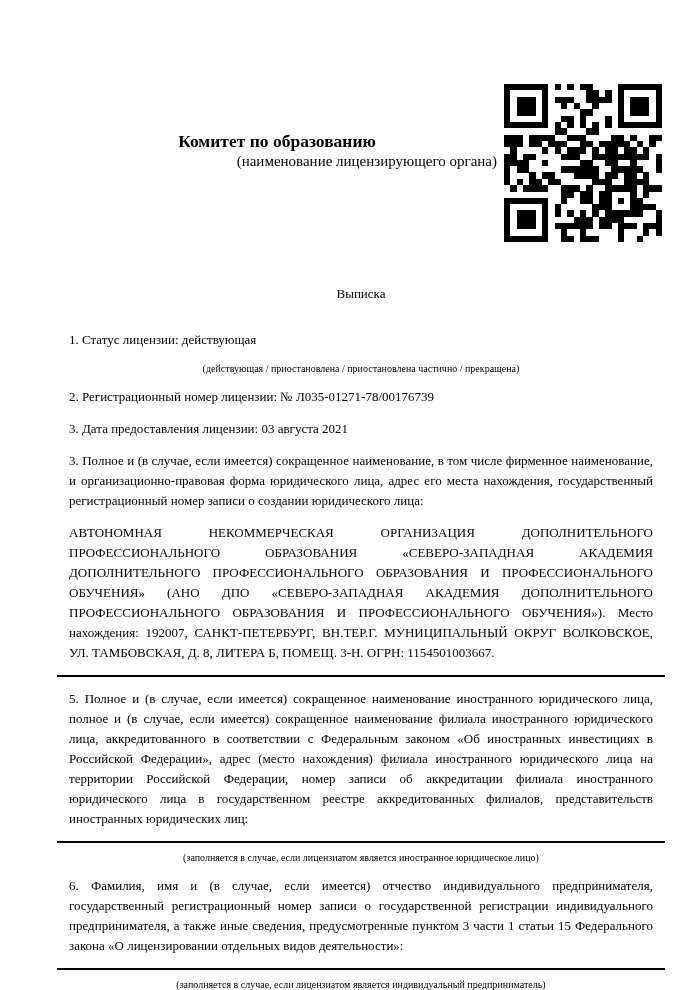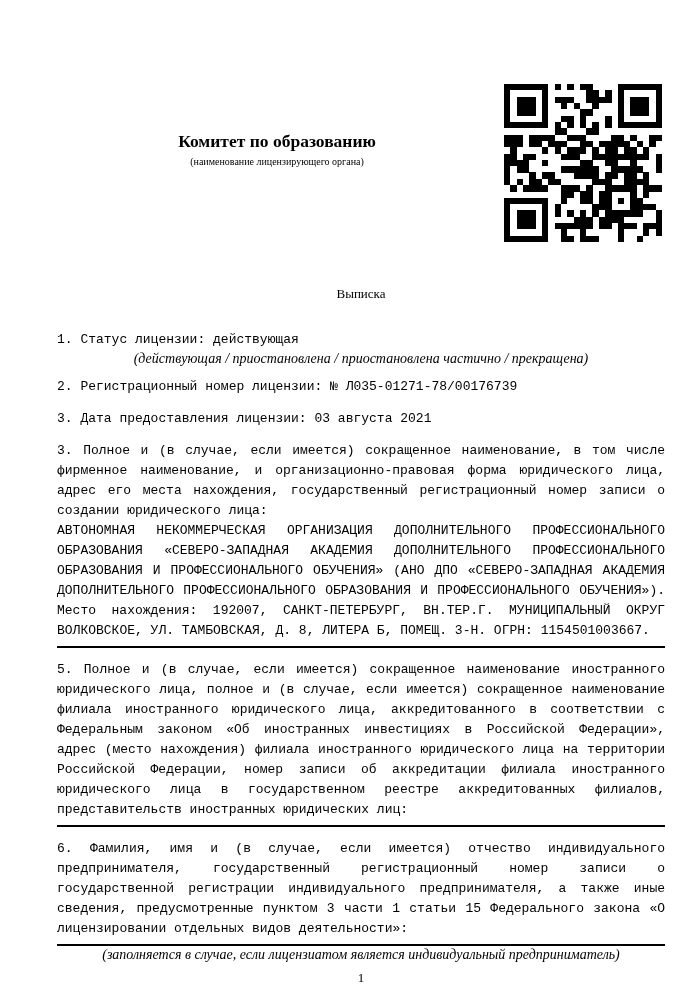--- a/index.html
+++ b/index.html
@@ -25,48 +25,48 @@
     left: 57px;
     width: 440px;
     text-align: center;
   }
   .org-name {
     font-size: 17.5px;
     font-weight: bold;
     line-height: 22px;
   }
   .org-caption {
-    font-size: 10px;
+    font-size: 15px;
     line-height: 13px;
     margin-top: 3px;
+    text-align: right;
   }
   .main {
     position: absolute;
     top: 284px;
     left: 57px;
     width: 608px;
   }
   .vypiska {
     text-align: center;
     font-size: 13px;
     line-height: 20px;
   }
   .item {
     font-size: 13px;
     line-height: 20px;
   }
-  .item p { margin: 0; text-align: justify; font-family: Liberation Mono, monospace; }
+  .item p { margin: 12px; text-align: justify; }
   .mt-first { margin-top: 26px; }
   .mt-item  { margin-top: 12px; }
   .item-caption {
-    font-size: 14px;
+    font-size: 10px;
     line-height: 13px;
     text-align: center;
-    margin-top: 2px;
-    font-style: italic;
+    margin-top: 8px;
   }
   .rule {
     border-top: 2px solid #000000;
     margin-top: 5px;
     height: 0;
   }
   .page-number {
     text-align: center;
     font-size: 13px;
     margin-top: 9px;
@@ -436,20 +436,21 @@
 
     <div class="item mt-item">
       <p>3. Полное и (в случае, если имеется) сокращенное наименование, в том числе фирменное наименование, и организационно-правовая форма юридического лица, адрес его места нахождения, государственный регистрационный номер записи о создании юридического лица:</p>
       <p>АВТОНОМНАЯ НЕКОММЕРЧЕСКАЯ ОРГАНИЗАЦИЯ ДОПОЛНИТЕЛЬНОГО ПРОФЕССИОНАЛЬНОГО ОБРАЗОВАНИЯ «СЕВЕРО-ЗАПАДНАЯ АКАДЕМИЯ ДОПОЛНИТЕЛЬНОГО ПРОФЕССИОНАЛЬНОГО ОБРАЗОВАНИЯ И ПРОФЕССИОНАЛЬНОГО ОБУЧЕНИЯ» (АНО ДПО «СЕВЕРО-ЗАПАДНАЯ АКАДЕМИЯ ДОПОЛНИТЕЛЬНОГО ПРОФЕССИОНАЛЬНОГО ОБРАЗОВАНИЯ И ПРОФЕССИОНАЛЬНОГО ОБУЧЕНИЯ»). Место нахождения: 192007, САНКТ-ПЕТЕРБУРГ, ВН.ТЕР.Г. МУНИЦИПАЛЬНЫЙ ОКРУГ ВОЛКОВСКОЕ, УЛ. ТАМБОВСКАЯ, Д. 8, ЛИТЕРА Б, ПОМЕЩ. 3-Н. ОГРН: 1154501003667.</p>
       <div class="rule"></div>
     </div>
 
     <div class="item mt-item">
       <p>5. Полное и (в случае, если имеется) сокращенное наименование иностранного юридического лица, полное и (в случае, если имеется) сокращенное наименование филиала иностранного юридического лица, аккредитованного в соответствии с Федеральным законом «Об иностранных инвестициях в Российской Федерации», адрес (место нахождения) филиала иностранного юридического лица на территории Российской Федерации, номер записи об аккредитации филиала иностранного юридического лица в государственном реестре аккредитованных филиалов, представительств иностранных юридических лиц:</p>
       <div class="rule"></div>
+      <div class="item-caption">(заполняется в случае, если лицензиатом является иностранное юридическое лицо)</div>
     </div>
 
     <div class="item mt-item">
       <p>6. Фамилия, имя и (в случае, если имеется) отчество индивидуального предпринимателя, государственный регистрационный номер записи о государственной регистрации индивидуального предпринимателя, а также иные сведения, предусмотренные пунктом 3 части 1 статьи 15 Федерального закона «О лицензировании отдельных видов деятельности»:</p>
       <div class="rule"></div>
       <div class="item-caption">(заполняется в случае, если лицензиатом является индивидуальный предприниматель)</div>
     </div>
 
     <div class="page-number">1</div>
 

